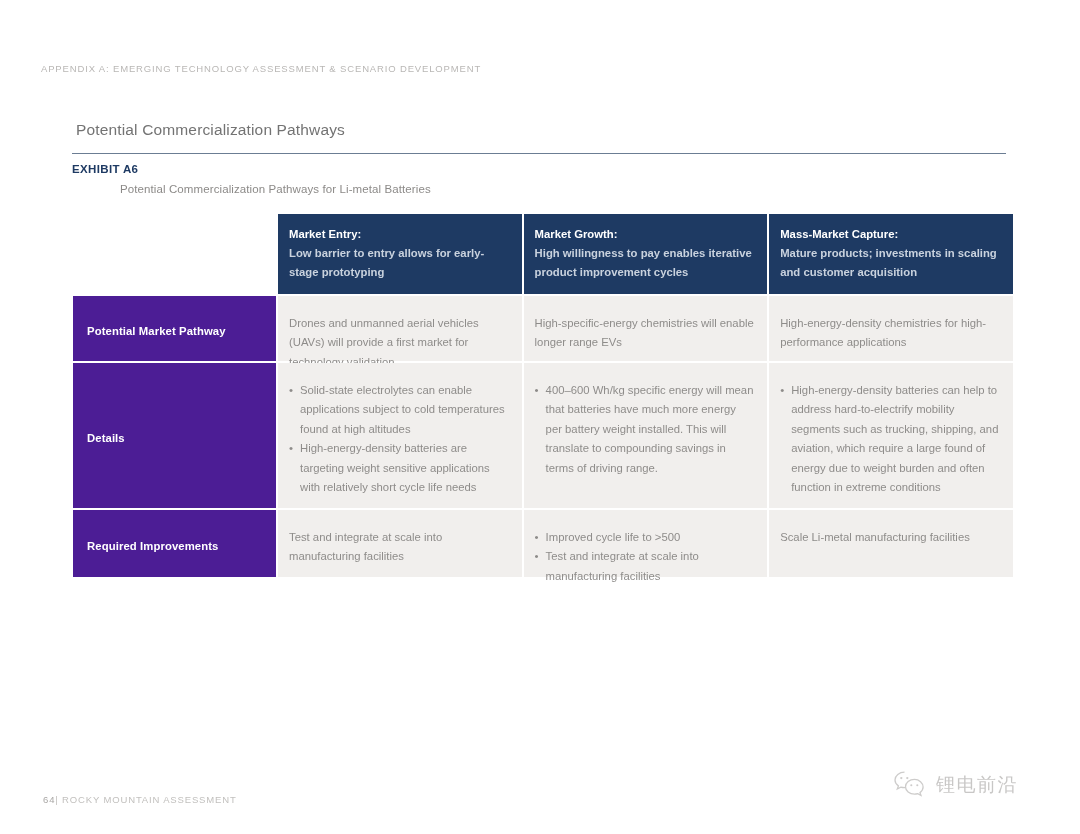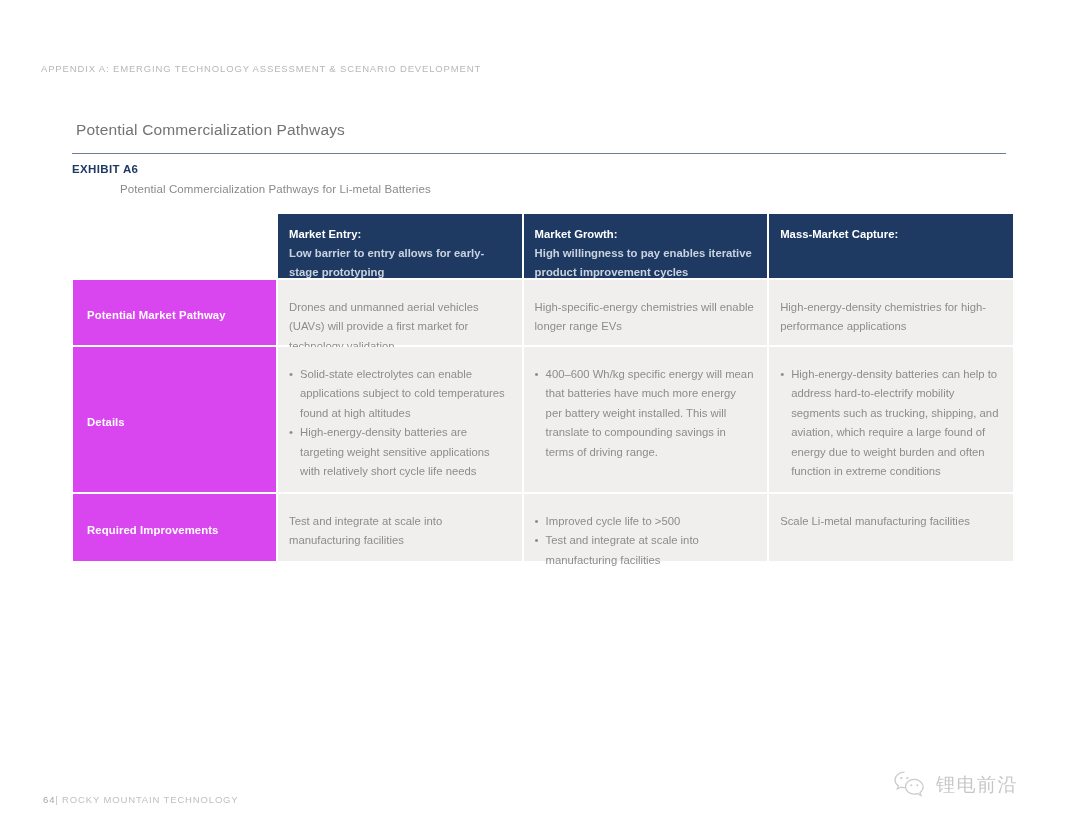--- a/index.html
+++ b/index.html
@@ -121,21 +121,21 @@
   }
 
   .hcell .hsub {
     color: #c9d2de;
     display: block;
     font-weight: bold;
   }
 
   
   .labelcell {
-    background: #d946ef;
+    background: #4c1d95;
     color: #ffffff;
     font-size: 11.3px;
     font-weight: bold;
     display: flex;
     align-items: center;
     padding-left: 14px;
     letter-spacing: 0.1px;
   }
 
   
@@ -156,21 +156,21 @@
   .bodycell li::before {
     content: "\2022";
     position: absolute;
     left: 0;
     top: -0.5px;
     color: #8e8c8a;
     font-size: 11.5px;
   }
 
   
-  .row-header { height: 64px; }
+  .row-header { height: 80px; }
   .row-pathway { height: 65px; }
   .row-details { height: 145px; }
   .row-required { height: 67px; }
 
   .row-header .hcell,
   .row-pathway .cell,
   .row-details .cell,
   .row-required .cell { height: 100%; }
 
   
@@ -236,20 +236,21 @@
       <span class="hsub">Low barrier to entry allows for early-stage prototyping</span>
     </div>
 
     <div class="col-body hcell">
       <span class="htitle">Market Growth:</span>
       <span class="hsub">High willingness to pay enables iterative product improvement cycles</span>
     </div>
 
     <div class="col-body hcell">
       <span class="htitle">Mass-Market Capture:</span>
+      <span class="hsub">Mature products; investments in scaling and customer acquisition</span>
     </div>
   </div>
 
   <div class="row row-pathway">
     <div class="cell col-label labelcell">Potential Market Pathway</div>
     <div class="cell col-body bodycell">
       <div>Drones and unmanned aerial vehicles (UAVs) will provide a first market for technology validation</div>
     </div>
     <div class="cell col-body bodycell">
       <div>High-specific-energy chemistries will enable longer range EVs</div>
@@ -291,21 +292,21 @@
       </ul>
     </div>
     <div class="cell col-body bodycell">
       <div>Scale Li-metal manufacturing facilities</div>
     </div>
   </div>
 
 </div>
 
 <div class="footer">
-  <span class="pagenum">64</span><span>|</span> <span>ROCKY MOUNTAIN TECHNOLOGY</span>
+  <span class="pagenum">64</span><span>|</span> <span>ROCKY MOUNTAIN ASSESSMENT</span>
 </div>
 
 <div class="watermark">
   <span class="wechat-icon">
     <svg width="34" height="28" viewBox="0 0 34 28" xmlns="http://www.w3.org/2000/svg">
       <g fill="none" stroke="#b0aeac" stroke-width="1.3">
         <path d="M11.5 2.2C6.3 2.2 2 5.7 2 10c0 2.4 1.3 4.5 3.4 5.9L4.3 19l3.5-1.8c1.1.3 2.4.5 3.7.5 .3 0 .6 0 .9 0"></path>
         <path d="M21.5 9.4c-5 0-9 3.3-9 7.4 0 4.1 4 7.4 9 7.4 1.1 0 2.2-.2 3.2-.5l3.3 1.7-1-2.8c1.9-1.3 3.1-3.3 3.1-5.5 0-4.1-4-7.7-8.6-7.7z"></path>
       </g>
       <circle cx="8.3" cy="8.1" r="1.15" fill="#b0aeac"></circle>

